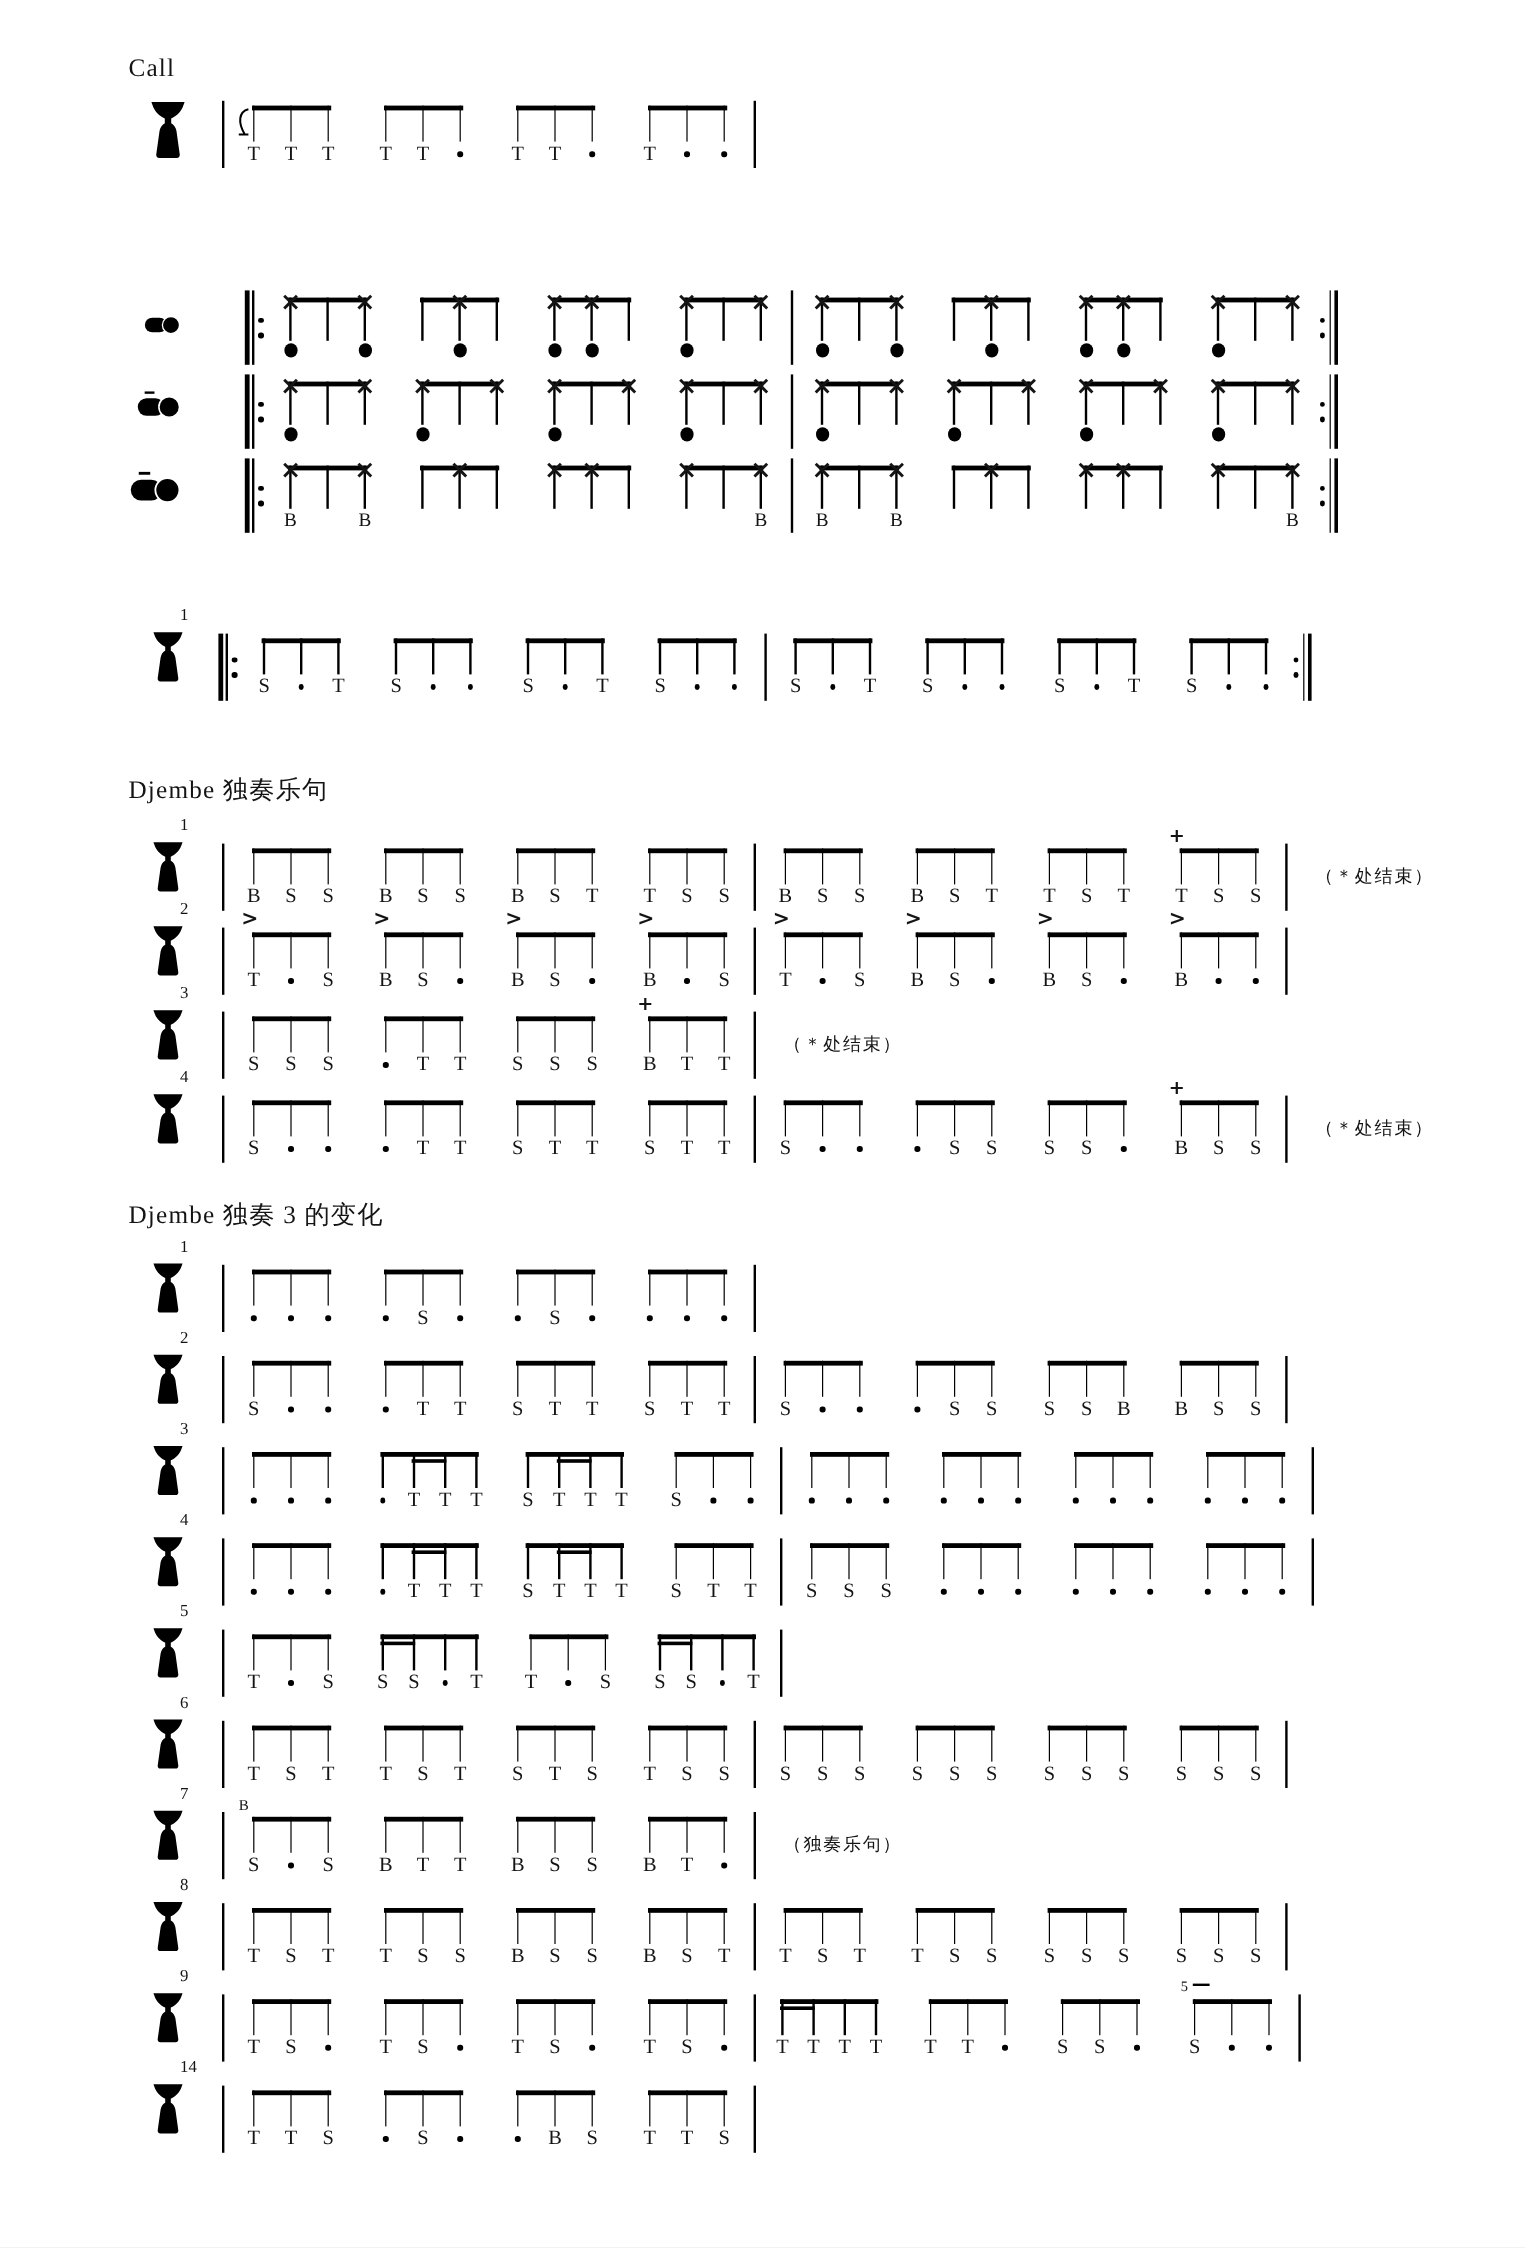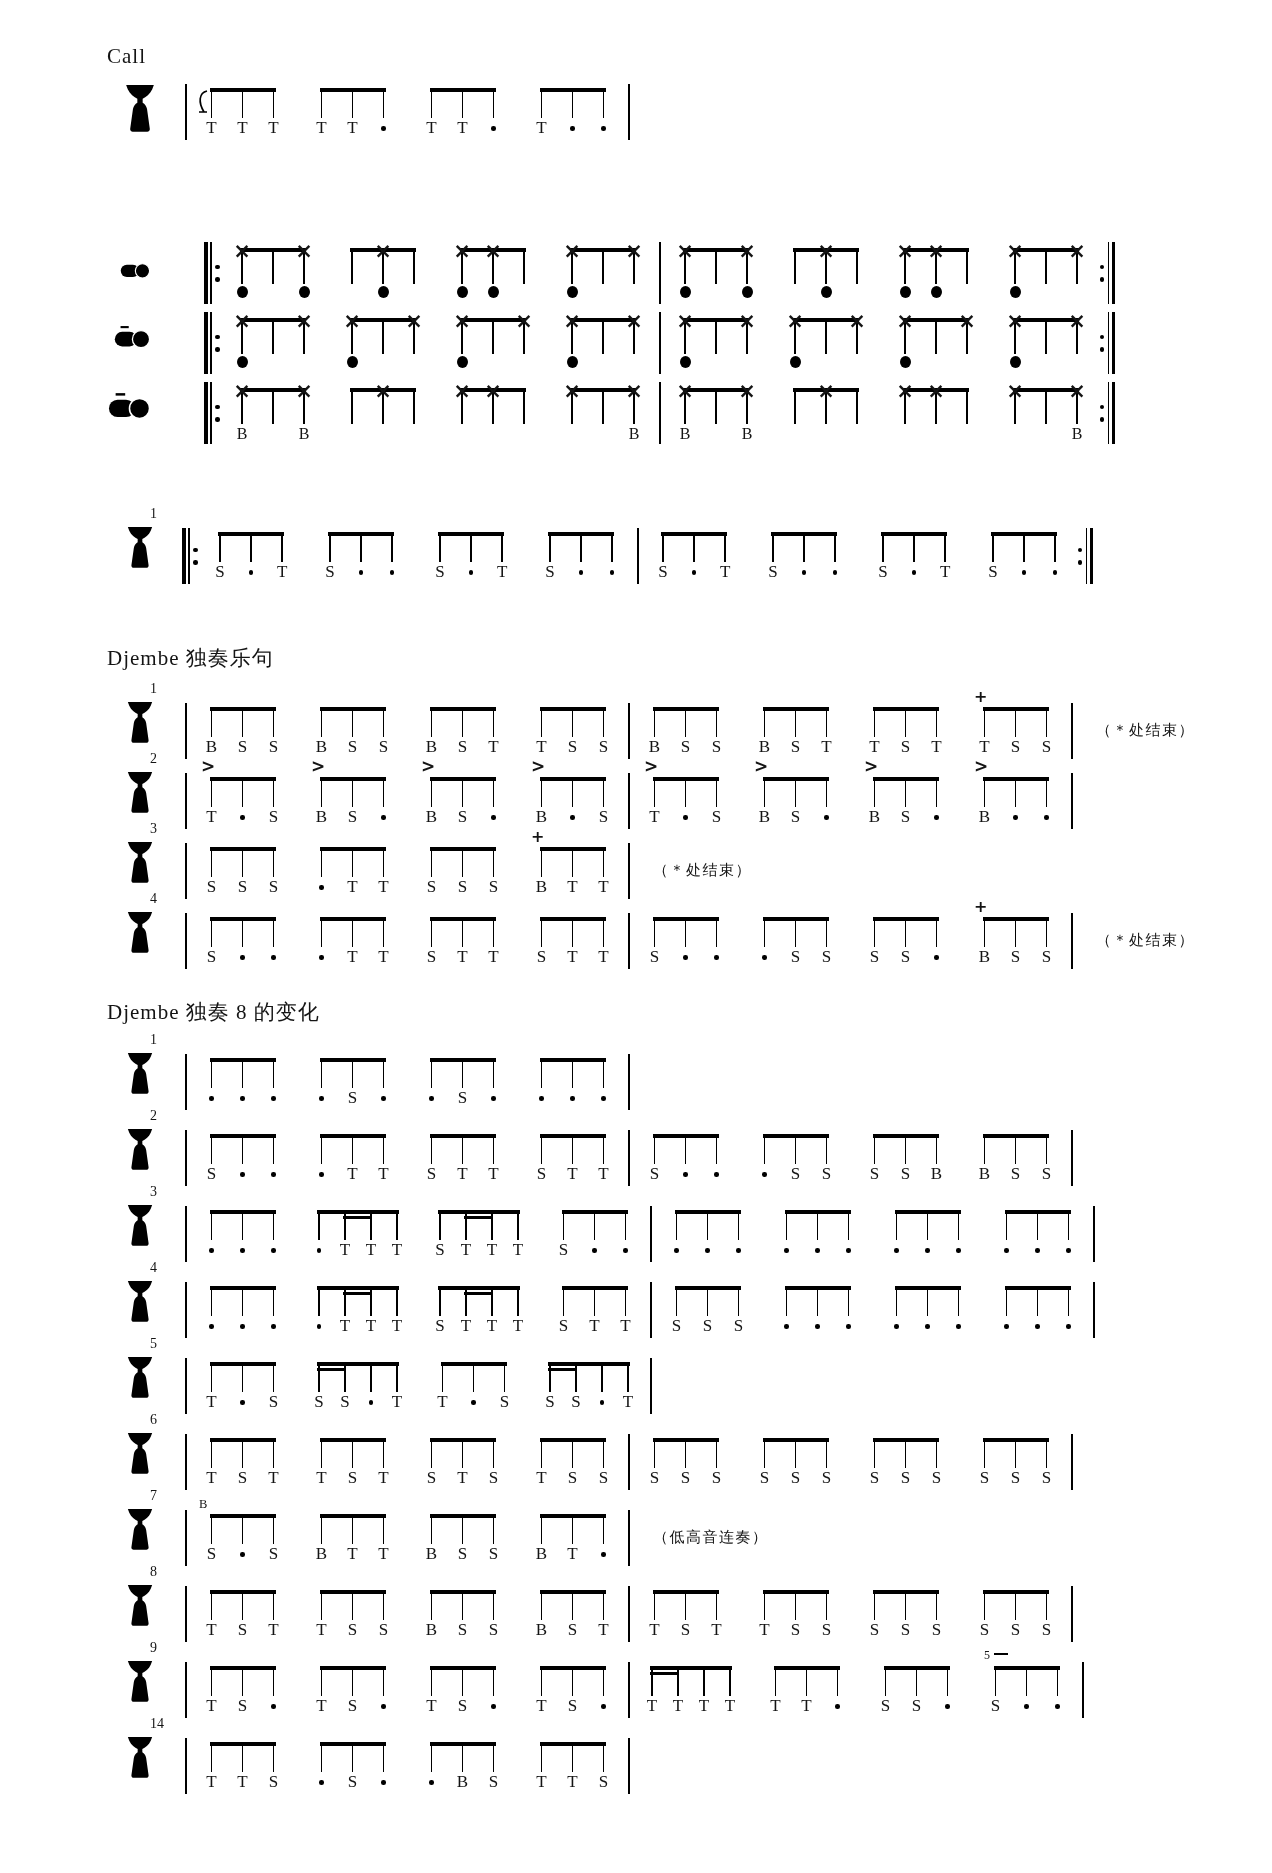--- a/index.html
+++ b/index.html
@@ -52,21 +52,21 @@
   .rdots i{width:4.5px;height:4.5px;border-radius:50%;background:#000;display:block;}
   .ann{font-size:15px;letter-spacing:1.5px;margin:14px 0 0 16px;white-space:nowrap;
        font-family:"Liberation Serif",serif;}
 </style>
 </head>
 <body>
 
 <div id="page">
   <div class="heading h-call">Call</div>
   <div class="heading h-s1">Djembe 独奏乐句</div>
-  <div class="heading h-s2">Djembe 独奏 8 的变化</div>
+  <div class="heading h-s2">Djembe 独奏 3 的变化</div>
   <div id="sheet">
       <div class="line letters" style="top: 88px;">
         <span class="icon" style="left: 124px; top: -4px;">
           <svg xmlns="http://www.w3.org/2000/svg" width="32" height="49" viewBox="0 0 30 46">
             <path fill="#000" d="M2 1 H28 L26.5 5 C24.5 9.5 20.5 12.5 17.5 13.8 L17.5 17.5 C19.5 18.6 21 20.5 21.6 23.5 L24.2 42 C24.4 43.5 23.4 44.8 21.8 44.8 H8.2 C6.6 44.8 5.6 43.5 5.8 42 L8.4 23.5 C9 20.5 10.5 18.6 12.5 17.5 L12.5 13.8 C9.5 12.5 5.5 9.5 3.5 5 Z"></path>
           </svg>
         </span>
         <div class="staff" style="left: 178px;">
           <div class="vbar"></div>
           <div class="measure">
@@ -2248,21 +2248,21 @@
                   <span class="sym">T</span>
                 </div>
                 <div class="cell" style="width: 31px;">
                   <div class="stem"></div>
                   <span class="restdot"></span>
                 </div>
               </div>
             </div>
           </div>
           <div class="vbar"></div>
-          <span class="ann">（低高音连奏）</span>
+          <span class="ann">（独奏乐句）</span>
         </div>
       </div>
       <div class="line letters" style="top: 1590px;">
         <span class="num">8</span>
         <span class="icon" style="left: 126px; top: -6px;">
           <svg xmlns="http://www.w3.org/2000/svg" width="28" height="43" viewBox="0 0 30 46">
             <path fill="#000" d="M2 1 H28 L26.5 5 C24.5 9.5 20.5 12.5 17.5 13.8 L17.5 17.5 C19.5 18.6 21 20.5 21.6 23.5 L24.2 42 C24.4 43.5 23.4 44.8 21.8 44.8 H8.2 C6.6 44.8 5.6 43.5 5.8 42 L8.4 23.5 C9 20.5 10.5 18.6 12.5 17.5 L12.5 13.8 C9.5 12.5 5.5 9.5 3.5 5 Z"></path>
           </svg>
         </span>
         <div class="staff" style="left: 178px;">

